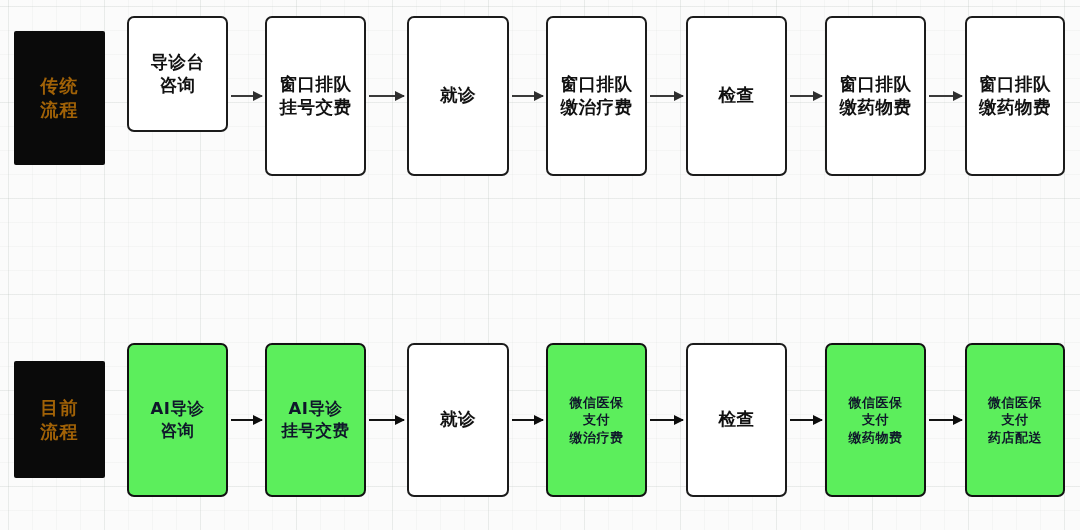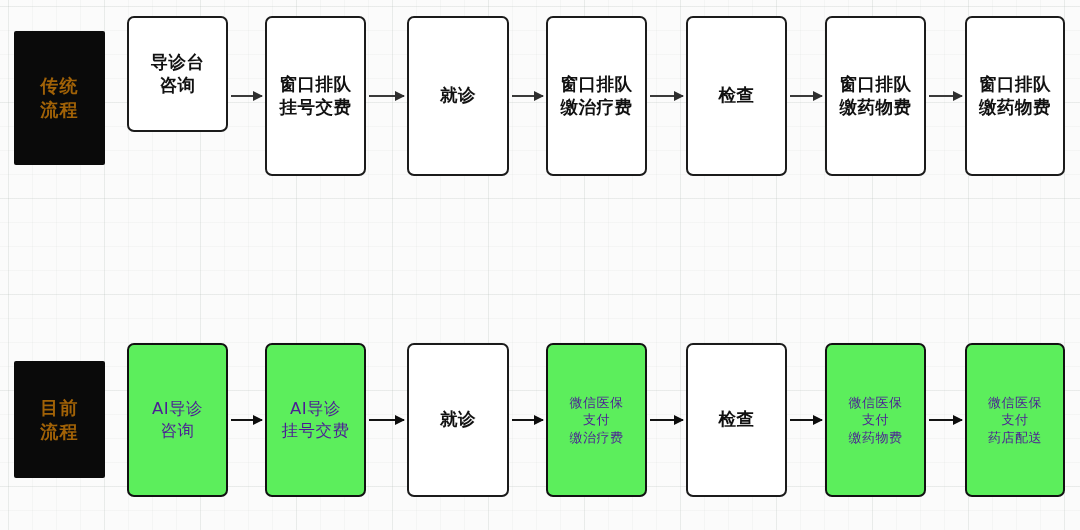--- a/index.html
+++ b/index.html
@@ -56,23 +56,23 @@
     background: #ffffff;
     border: 2.4px solid #1b1b1b;
     color: #111111;
     font-size: 17.5px;
     font-weight: 700;
   }
 
   .node.green {
     background: #5cee5c;
     border: 2.4px solid #111111;
-    color: #4c1d95;
+    color: #0f172a;
     font-size: 16.5px;
-    font-weight: 400;
+    font-weight: 700;
   }
 
   .node.green.triple {
     font-size: 13px;
   }
 
   .node.rowlabel {
     background: #0a0a0a;
     border: none;
     border-radius: 2px;

